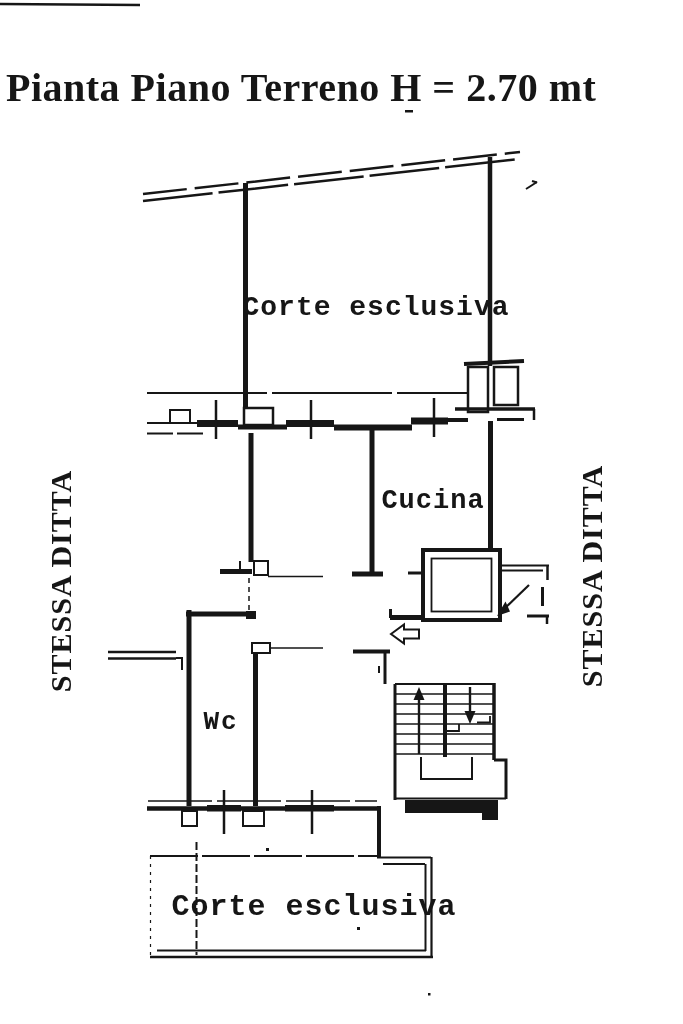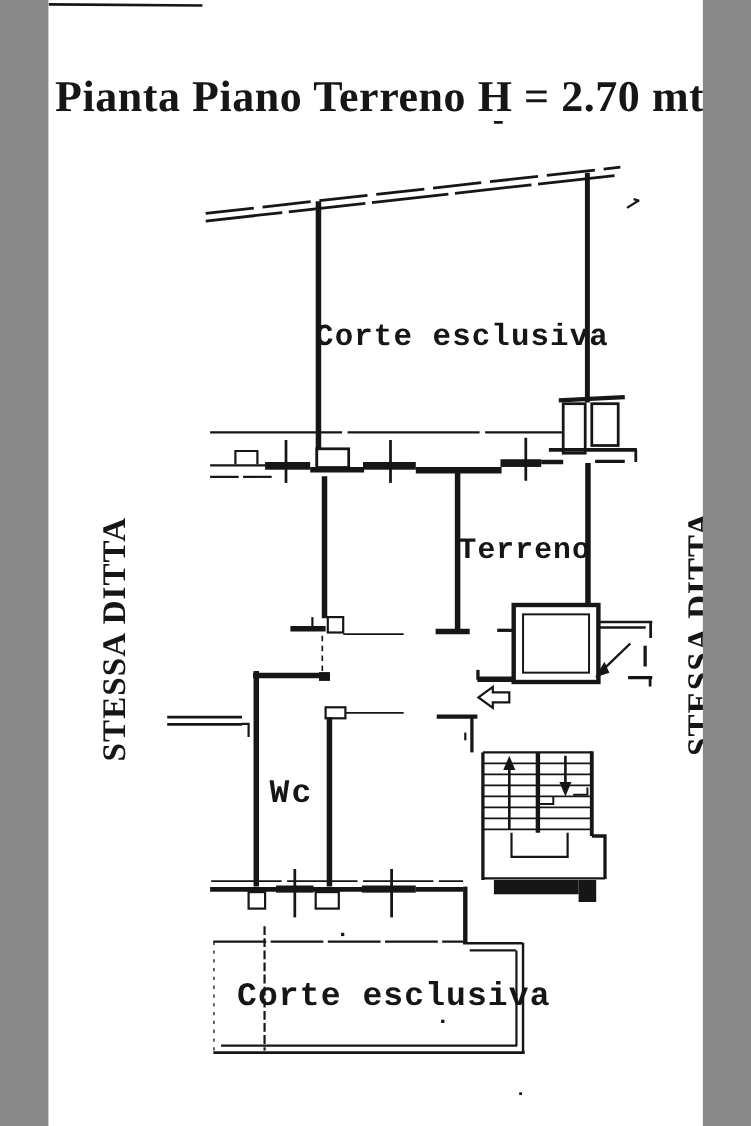--- a/index.html
+++ b/index.html
@@ -1,19 +1,19 @@
 <!DOCTYPE html>
 <html style="--ink: #161616; --paper: #ffffff;"><head>
 <meta charset="utf-8">
 <style>
   :root { --ink:#161616; --paper:#ffffff; }
   html,body { margin:0; padding:0; background:#888; }
   .page {
     position:relative;
-    width:595px; height:1024px;
+    width:683px; height:1024px;
     margin:0 auto;
     background:var(--paper);
     overflow:hidden;
     font-family:"Liberation Serif","DejaVu Serif",serif;
     color:var(--ink);
   }
   .plan-svg { position:absolute; left:0; top:0; color:var(--ink); }
   .lbl {
     position:absolute;
     font-weight:bold;
@@ -22,21 +22,21 @@
     -webkit-font-smoothing:none;
   }
   .title {
     left:6px; top:64px;
     font-size:40px; letter-spacing:0.5px;
   }
   .center { transform:translate(-50%,-50%);font-family:Liberation Mono, monospace; }
   .rot90 { transform:translate(-50%,-50%) rotate(-90deg); }
   .corte-top   { left:376px; top:307px; font-size:28px; letter-spacing:1px; }
   .cucina      { left:433px; top:501px; font-size:27px; letter-spacing:1px; }
-  .wc          { left:221px; top:722px; font-size:30px; letter-spacing:2px; }
+  .wc          { left:221px; top:722px; font-size:26px; letter-spacing:2px; }
   .corte-bot   { left:314px; top:907px; font-size:30px; letter-spacing:1px; }
   .stessa-l    { left:61px;  top:581px; font-size:30px; letter-spacing:1px; }
   .stessa-r    { left:592px; top:576px; font-size:30px; letter-spacing:1px; }
 </style>
 </head>
 <body>
 
 <div class="page">
 
   <div class="lbl title">Pianta Piano Terreno H = 2.70 mt</div>
@@ -208,21 +208,21 @@
 
     <g fill="currentColor" stroke="none">
       <rect x="266" y="848" width="3" height="3"></rect>
       <rect x="357" y="927" width="3" height="3"></rect>
       <rect x="428" y="993" width="2.5" height="2.5"></rect>
     </g>
   </svg>
 
   <div class="lbl corte-top center">Corte esclusiva</div>
 
-  <div class="lbl cucina center">Terreno</div>
+  <div class="lbl cucina center">Cucina</div>
 
   <div class="lbl wc center">Wc</div>
 
   <div class="lbl corte-bot center">Corte esclusiva</div>
 
   <div class="lbl stessa-l rot90">STESSA DITTA</div>
 
   <div class="lbl stessa-r rot90">STESSA DITTA</div>
 
 </div>

